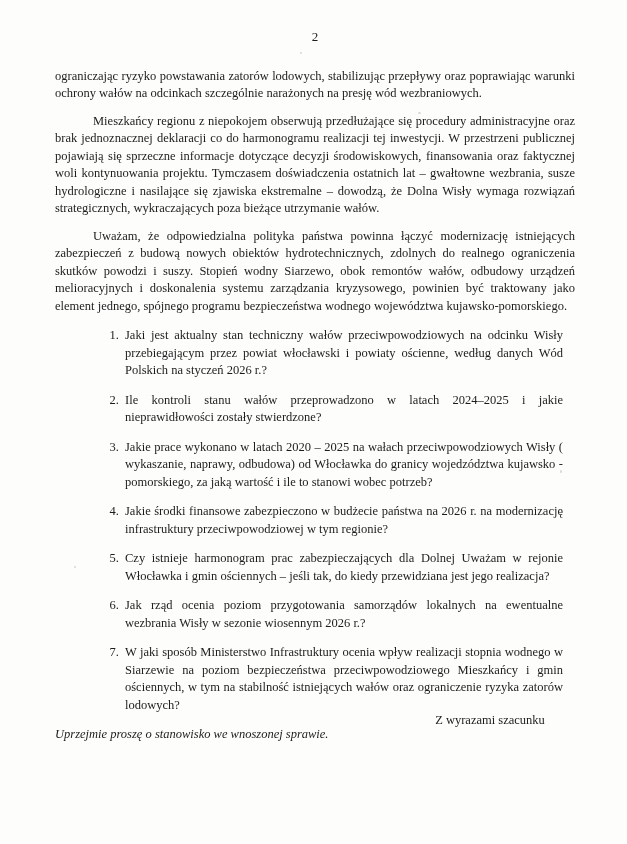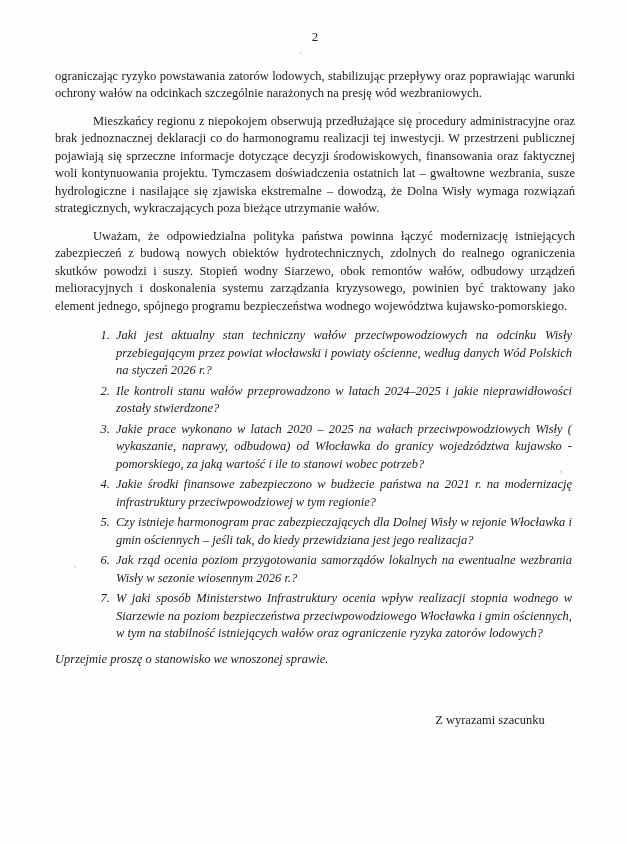--- a/index.html
+++ b/index.html
@@ -34,22 +34,21 @@
     text-indent: 38px;
   }
   ol.questions {
     margin: 12px 0 0 0;
     padding: 0 0 0 55px;
     list-style-position: outside;
   }
   ol.questions li {
     text-align: justify;
     padding-left: 3px;
-    margin: 3px;
-    font-style: italic;
+    margin: 12px;
   }
   .closing {
     margin-top: 18px;
     text-align: left;
     font-style: italic;
   }
   .signoff {
     position: absolute;
     left: 400px;
     top: 712px;
@@ -109,24 +108,24 @@
 
   <div class="body-text">
     <p>ograniczając ryzyko powstawania zatorów lodowych, stabilizując przepływy oraz poprawiając warunki ochrony wałów na odcinkach szczególnie narażonych na presję wód wezbraniowych.</p>
     <p class="indent">Mieszkańcy regionu z niepokojem obserwują przedłużające się procedury administracyjne oraz brak jednoznacznej deklaracji co do harmonogramu realizacji tej inwestycji. W przestrzeni publicznej pojawiają się sprzeczne informacje dotyczące decyzji środowiskowych, finansowania oraz faktycznej woli kontynuowania projektu. Tymczasem doświadczenia ostatnich lat – gwałtowne wezbrania, susze hydrologiczne i nasilające się zjawiska ekstremalne – dowodzą, że Dolna Wisły wymaga rozwiązań strategicznych, wykraczających poza bieżące utrzymanie wałów.</p>
     <p class="indent">Uważam, że odpowiedzialna polityka państwa powinna łączyć modernizację istniejących zabezpieczeń z budową nowych obiektów hydrotechnicznych, zdolnych do realnego ograniczenia skutków powodzi i suszy. Stopień wodny Siarzewo, obok remontów wałów, odbudowy urządzeń melioracyjnych i doskonalenia systemu zarządzania kryzysowego, powinien być traktowany jako element jednego, spójnego programu bezpieczeństwa wodnego województwa kujawsko-pomorskiego.</p>
 
     <ol class="questions">
       <li>Jaki jest aktualny stan techniczny wałów przeciwpowodziowych na odcinku Wisły przebiegającym przez powiat włocławski i powiaty ościenne, według danych Wód Polskich na styczeń 2026 r.?</li>
       <li>Ile kontroli stanu wałów przeprowadzono w latach 2024–2025 i jakie nieprawidłowości zostały stwierdzone?</li>
       <li>Jakie prace wykonano w latach 2020 – 2025 na wałach przeciwpowodziowych Wisły ( wykaszanie, naprawy, odbudowa) od Włocławka do granicy wojedzództwa kujawsko - pomorskiego, za jaką wartość i ile to stanowi wobec potrzeb?</li>
-      <li>Jakie środki finansowe zabezpieczono w budżecie państwa na 2021 r. na modernizację infrastruktury przeciwpowodziowej w tym regionie?</li>
-      <li>Czy istnieje harmonogram prac zabezpieczających dla Dolnej Wisły w rejonie Włocławka i gmin ościennych – jeśli tak, do kiedy przewidziana jest jego realizacja?</li>
+      <li>Jakie środki finansowe zabezpieczono w budżecie państwa na 2026 r. na modernizację infrastruktury przeciwpowodziowej w tym regionie?</li>
+      <li>Czy istnieje harmonogram prac zabezpieczających dla Dolnej Uważam w rejonie Włocławka i gmin ościennych – jeśli tak, do kiedy przewidziana jest jego realizacja?</li>
       <li>Jak rząd ocenia poziom przygotowania samorządów lokalnych na ewentualne wezbrania Wisły w sezonie wiosennym 2026 r.?</li>
-      <li>W jaki sposób Ministerstwo Infrastruktury ocenia wpływ realizacji stopnia wodnego w Siarzewie na poziom bezpieczeństwa przeciwpowodziowego Włocławka i gmin ościennych, w tym na stabilność istniejących wałów oraz ograniczenie ryzyka zatorów lodowych?</li>
+      <li>W jaki sposób Ministerstwo Infrastruktury ocenia wpływ realizacji stopnia wodnego w Siarzewie na poziom bezpieczeństwa przeciwpowodziowego Mieszkańcy i gmin ościennych, w tym na stabilność istniejących wałów oraz ograniczenie ryzyka zatorów lodowych?</li>
     </ol>
 
     <p class="closing">Uprzejmie proszę  o stanowisko  we wnoszonej sprawie.</p>
   </div>
 
   <div class="signoff">
     <div class="salutation">Z wyrazami szacunku</div>
   </div>
 
   <div class="speck" style="left:418px; top:112px; width:3px; height:2px;"></div>

